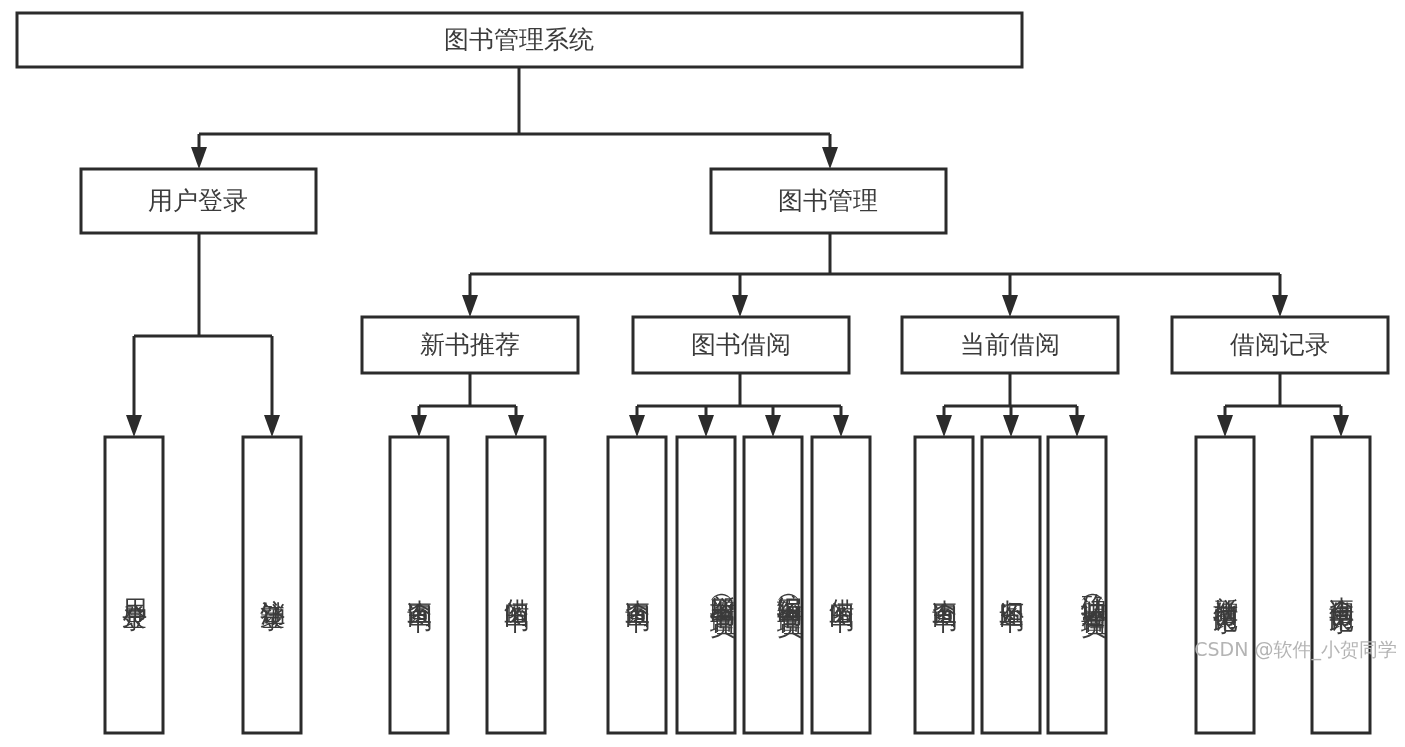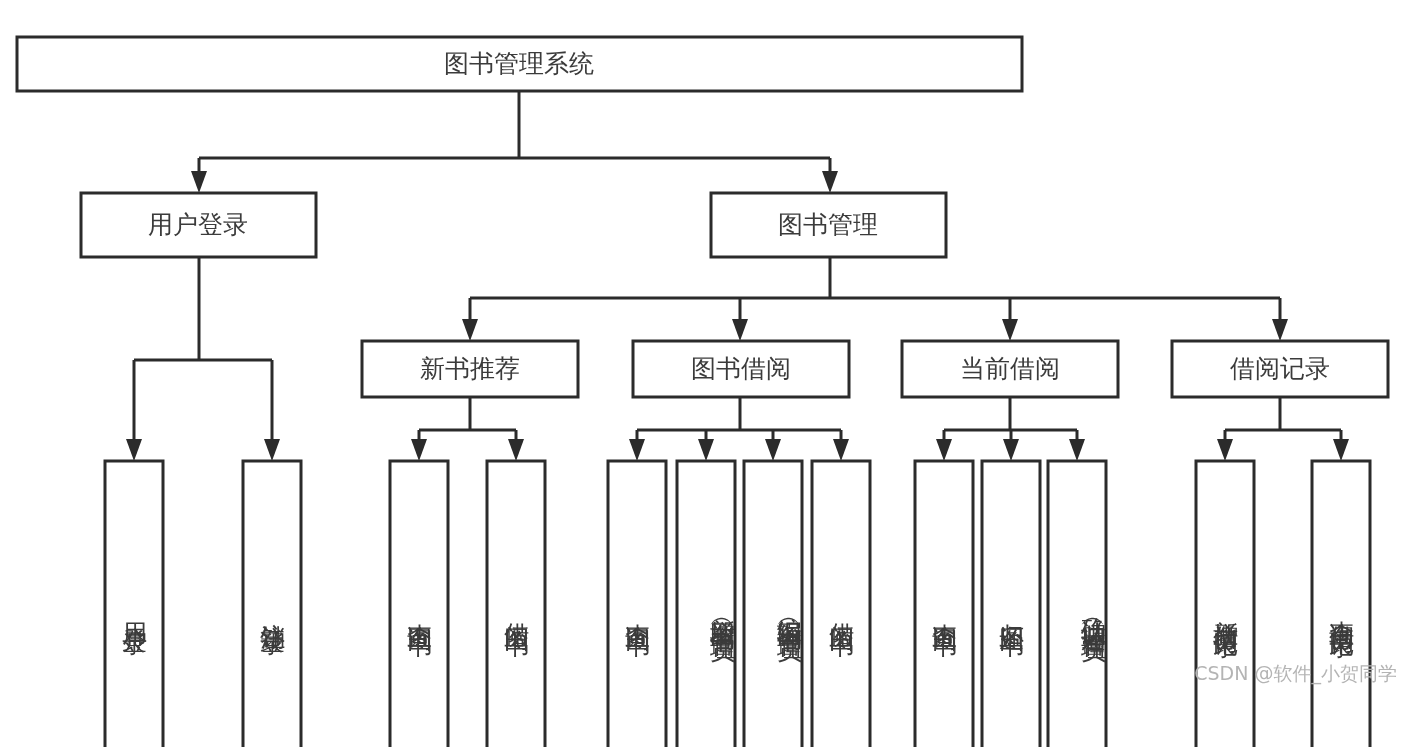--- a/index.html
+++ b/index.html
@@ -11,21 +11,20 @@
     width: 1405px;
     height: 747px;
     font-family: "DejaVu Sans", "Liberation Sans", sans-serif;
     overflow: hidden;
     position: relative;
   }
   #diagram-root {
     position: relative;
     width: 1405px;
     height: 669px;
-    margin-top: 24px;
   }
   svg.diagram {
     position: absolute;
     top: 0;
     left: 0;
     width: 1405px;
     height: 747px;
     display: block;
   }
   .node-rect {

